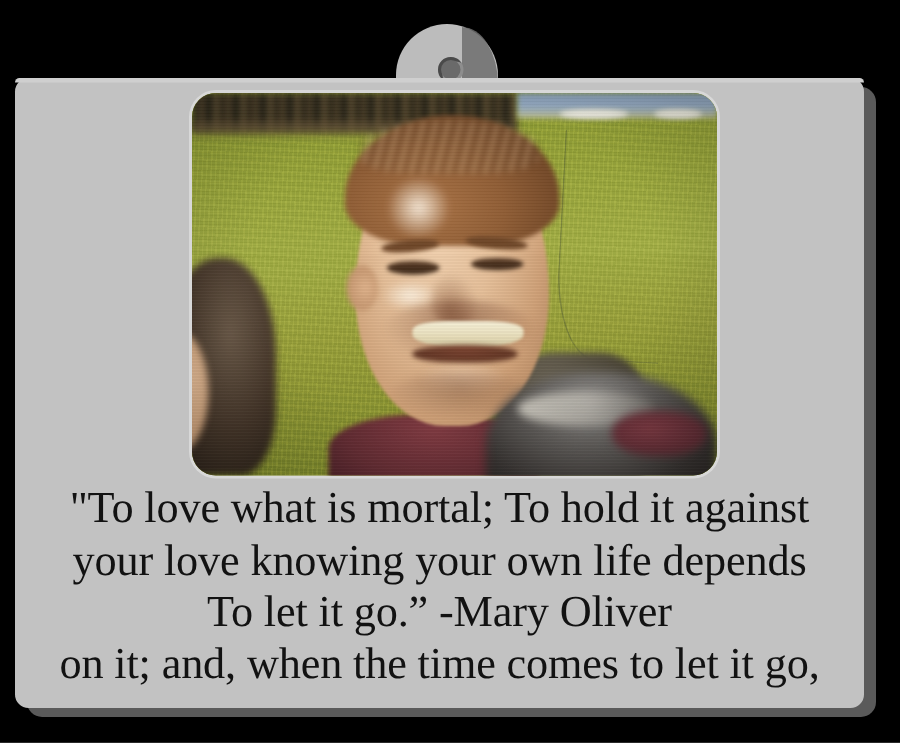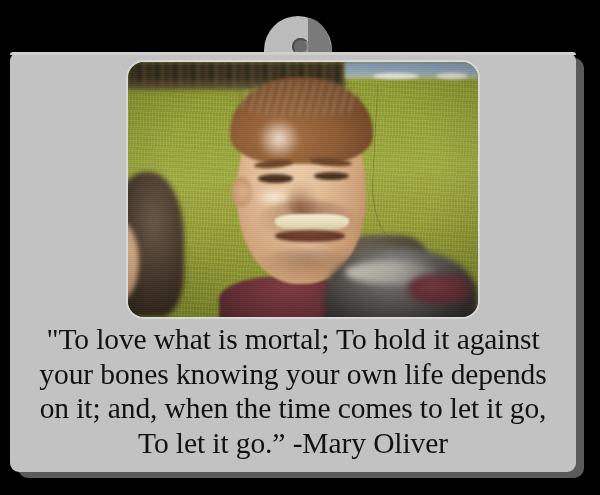--- a/index.html
+++ b/index.html
@@ -339,18 +339,18 @@
       <div class="person-fg-hl"></div>
       <div class="person-fg-red"></div>
 
       <div class="photo-grain"></div>
       <div class="photo-vig"></div>
     </div>
   </div>
 
   <div class="quote">
     <span class="ln">"To love what is mortal; To hold it against</span>
-    <span class="ln">your bones knowing your own life depends</span>
+    <span class="ln">your love knowing your own life depends</span>
+    <span class="ln">To let it go.” -Mary Oliver</span>
     <span class="ln">on it; and, when the time comes to let it go,</span>
-    <span class="ln">To let it go.” -Mary Oliver</span>
   </div>
 
 </div>
 
 </body></html>

